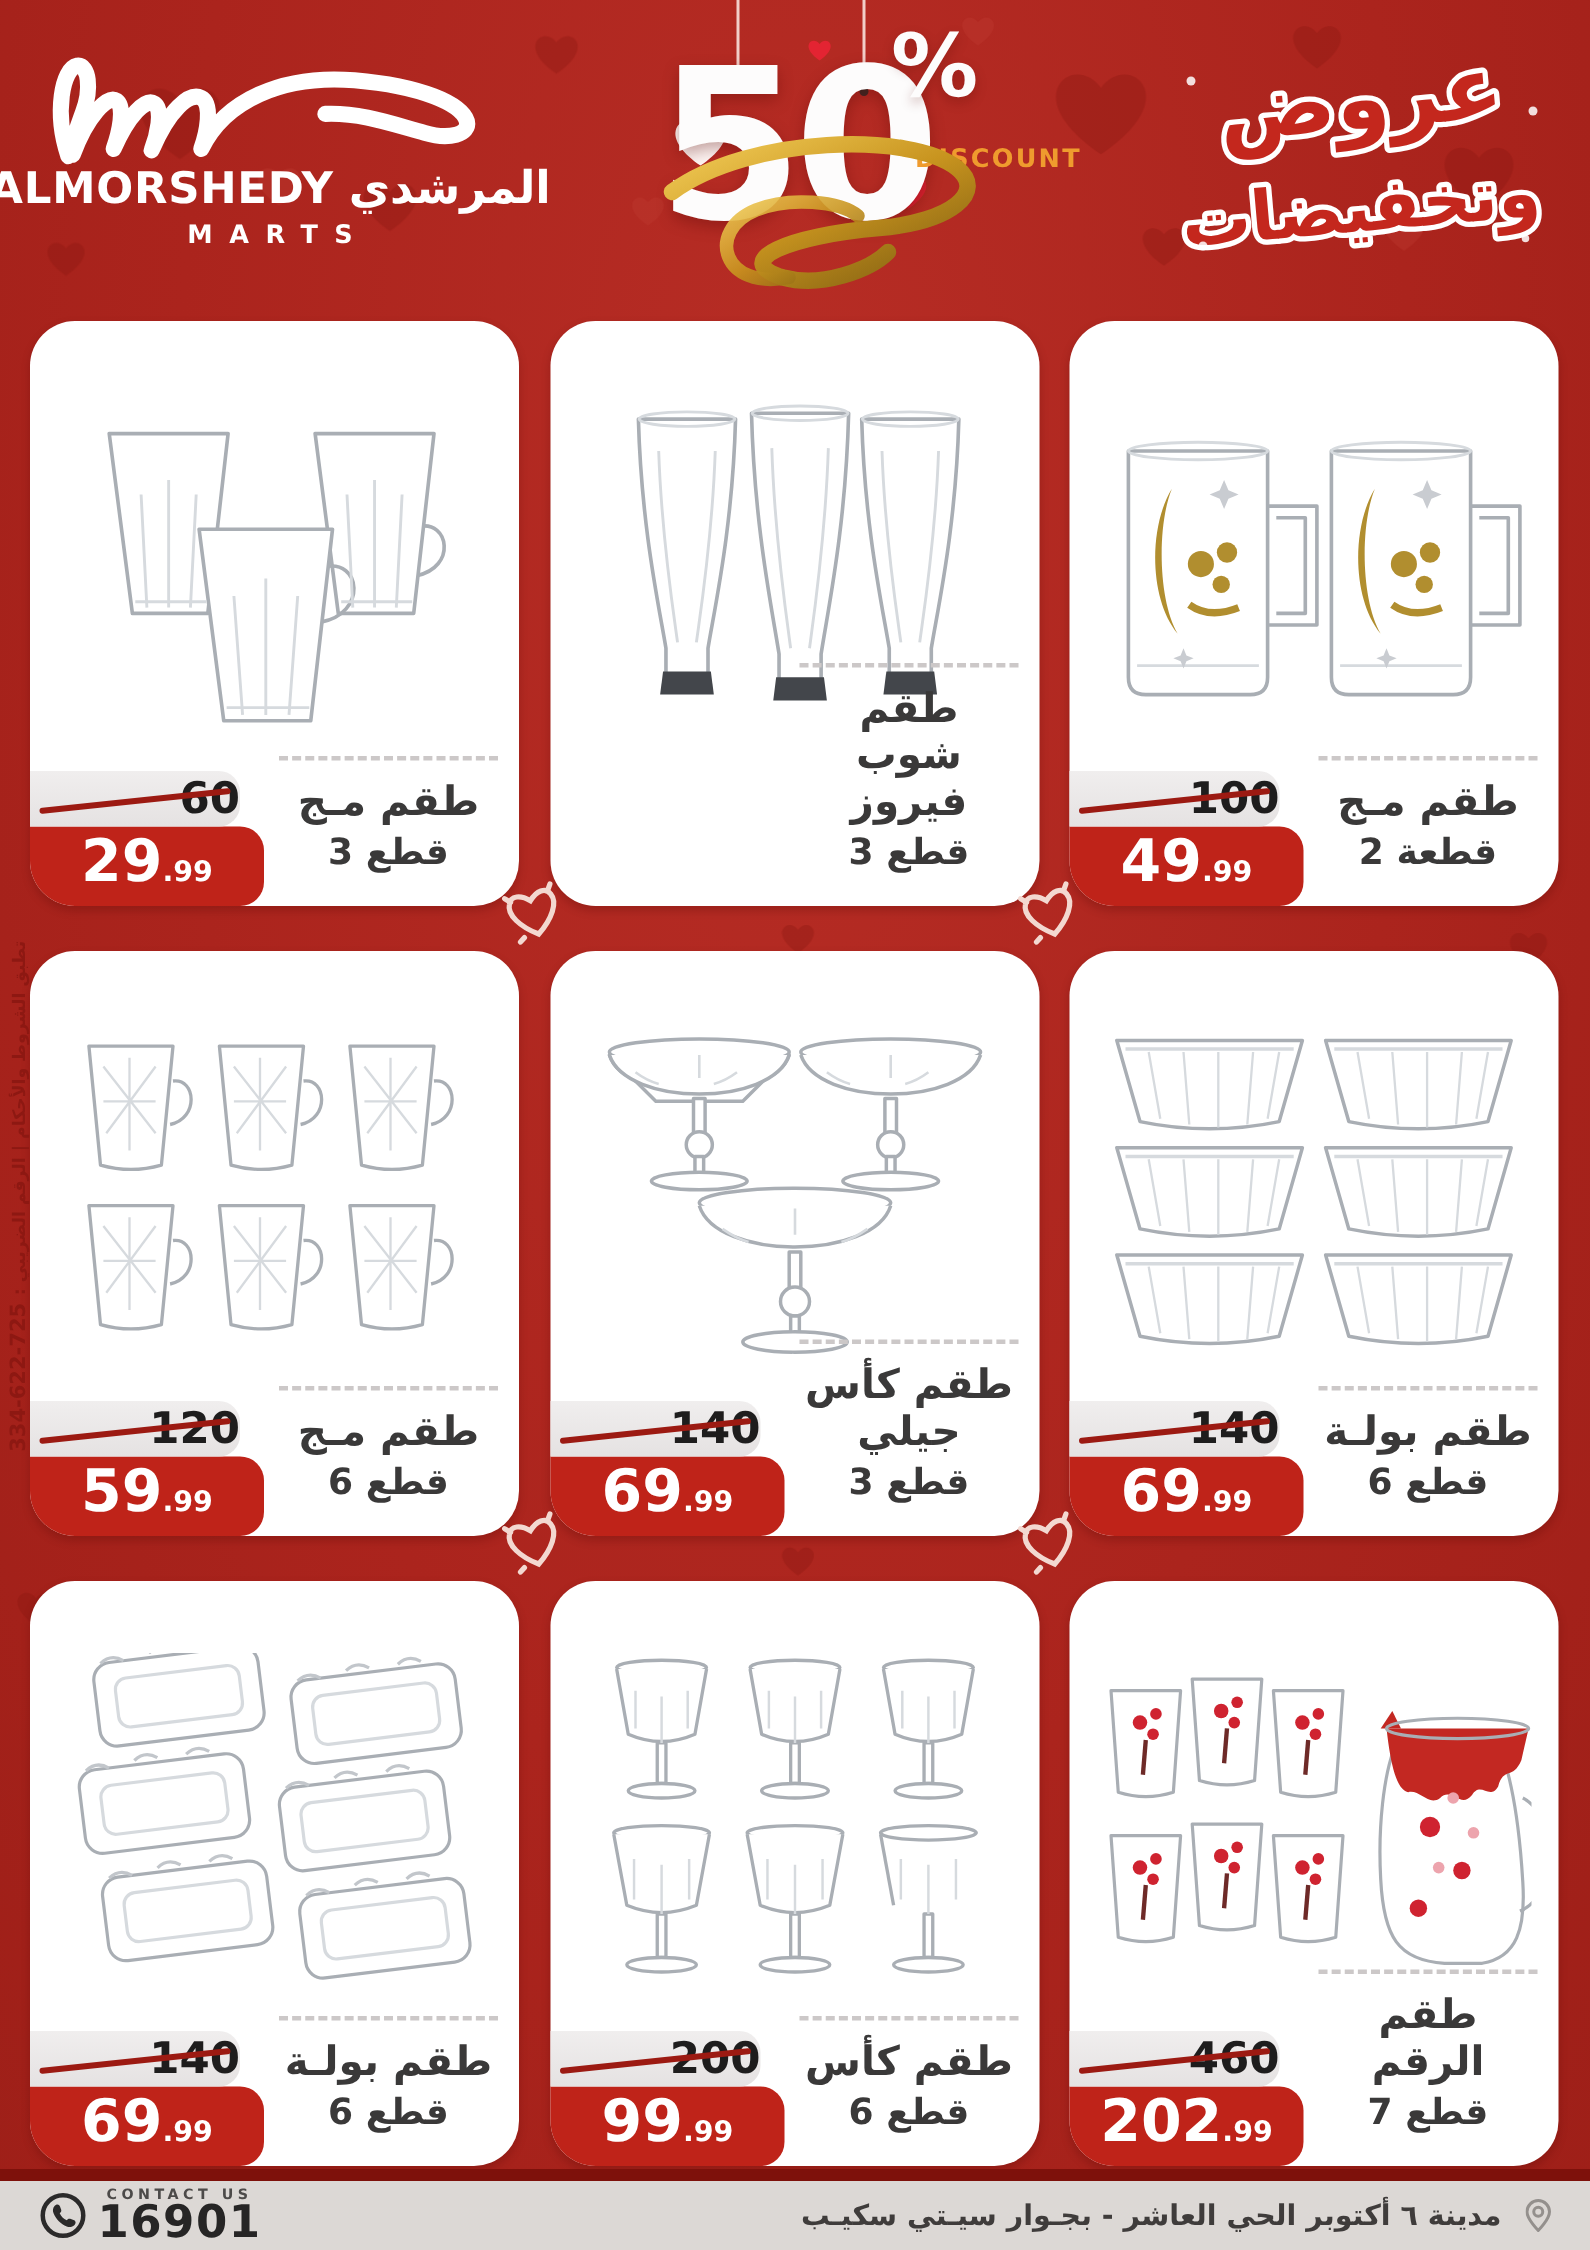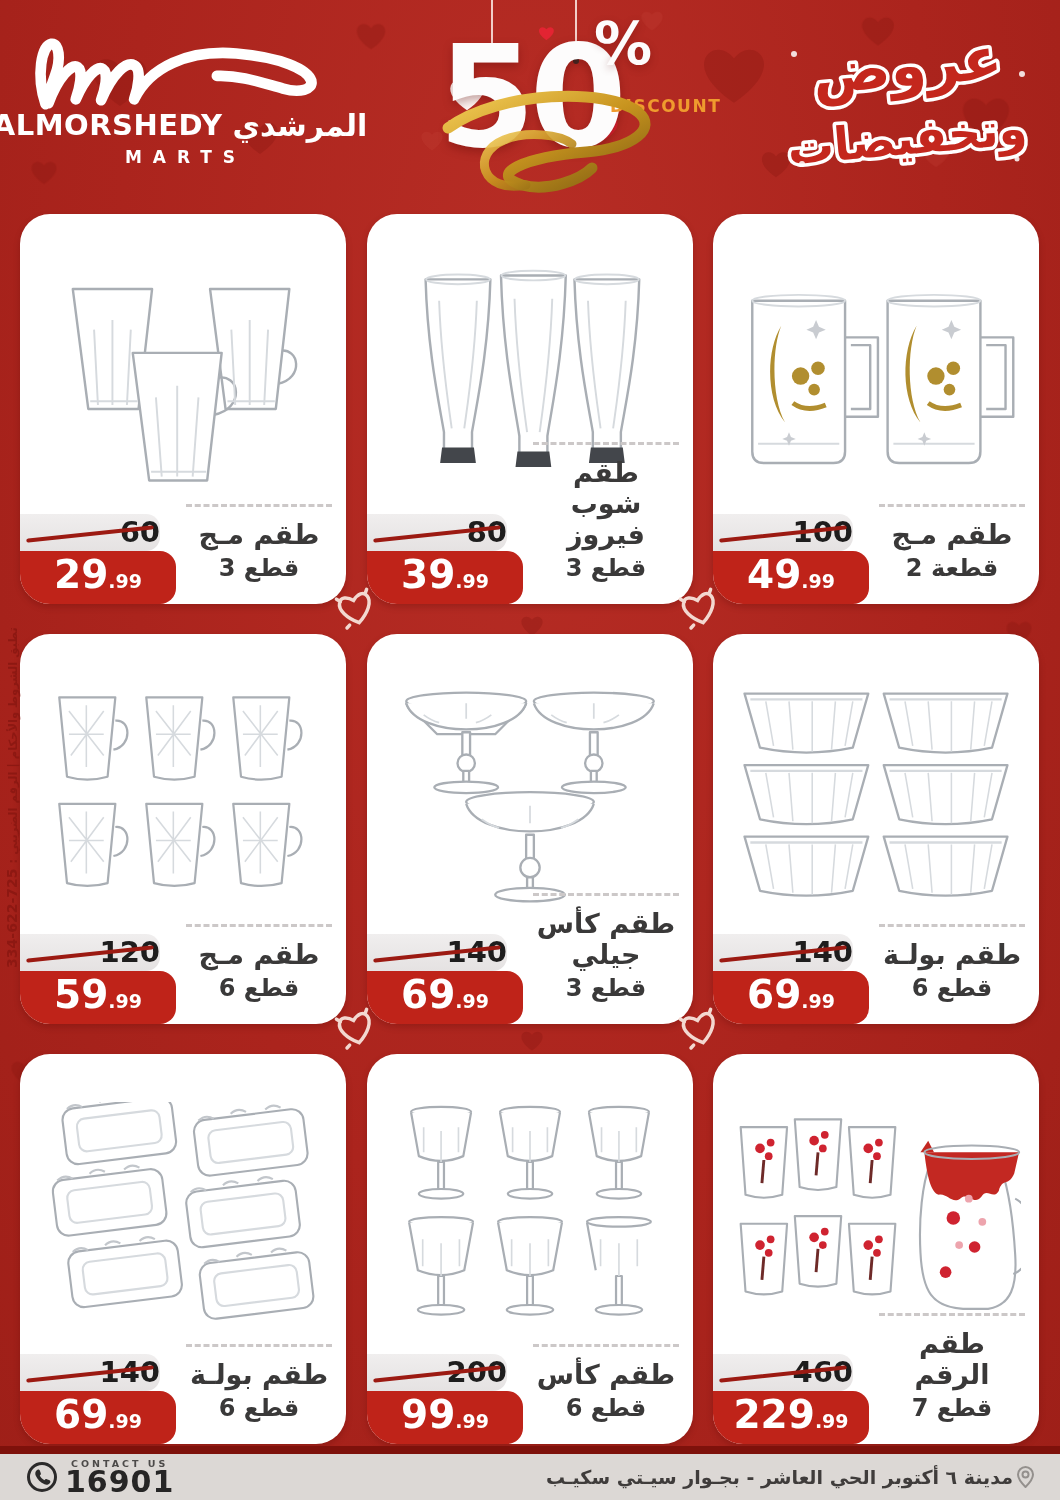--- a/index.html
+++ b/index.html
@@ -42,21 +42,21 @@
   .side-note{position:absolute;left:-229px;top:788px;width:480px;text-align:center;transform:rotate(-90deg);white-space:nowrap;color:#8d1812;}
   .side-note .terms{font-size:11.5px;font-weight:bold;}
   .side-note .num{font-size:14px;font-weight:800;letter-spacing:1px;}
   
   .footer-strip{position:absolute;left:0;right:0;bottom:46px;height:8px;background:#7e110b;}
   .footer{position:absolute;left:0;right:0;bottom:0;height:46px;background:#dcd8d5;display:flex;align-items:center;justify-content:space-between;padding:16px 26px;}
   .contact{display:flex;align-items:center;gap:7px;}
   .contact .stack{display:flex;flex-direction:column;align-items:center;}
   .contact-label{font-size:9.5px;font-weight:bold;letter-spacing:3px;color:#4c4a49;margin-bottom:-2px;}
   .contact-phone{font-size:30px;font-weight:800;color:#262525;letter-spacing:1px;line-height:1;}
-  .addr{display:flex;align-items:center;gap:4px;direction:rtl;color:#3f3c3b;font-weight:bold;font-size:19px;}
+  .addr{display:flex;align-items:center;gap:16px;direction:rtl;color:#3f3c3b;font-weight:bold;font-size:19px;}
   .bg-hearts{position:absolute;inset:0;pointer-events:none;}
 </style>
 </head>
 <body>
 
 <div class="page">
 
   <svg class="bg-hearts" viewBox="0 0 1060 1500" aria-hidden="true">
     <defs>
       <path id="h" d="M20 34 C8 26 0 16 3 8 C6 1 15 1 20 8 C25 1 34 1 37 8 C40 16 32 26 20 34 Z"></path>
@@ -176,24 +176,20 @@
         </g>
         <g stroke="#d6dade" stroke-width="2" fill="none">
           <ellipse cx="75.5" cy="18" rx="33" ry="5"></ellipse>
           <ellipse cx="153.5" cy="14" rx="33" ry="5"></ellipse>
           <ellipse cx="229.5" cy="18" rx="33" ry="5"></ellipse>
           <path d="M56,40 C58,100 66,150 69,172 M95,40 C93,100 85,150 82,172"></path>
           <path d="M134,38 C136,100 144,154 147,176 M173,38 C171,100 163,154 160,176"></path>
           <path d="M210,40 C212,100 220,150 223,172 M249,40 C247,100 239,150 236,172"></path>
         </g>
       </svg>
-    </div>
-    <div class="pricing">
-      <div class="price-old">80</div>
-      <div class="price-new"><span>39</span><span class="price-frac">.99</span></div>
     </div>
     <div class="desc">
       <div class="dash"></div>
       <div class="l1">طقم شوب فيروز</div>
       <div class="l2">3 قطع</div>
     </div>
   </div>
 
   <div class="card" style="left:713px;top:214px;">
     <div class="art">
@@ -591,21 +587,21 @@
             <circle cx="252" cy="150" r="6"></circle>
             <circle cx="222" cy="176" r="6"></circle>
           <circle cx="246" cy="100" r="4" fill="#eda4ad"></circle>
             <circle cx="236" cy="148" r="4" fill="#eda4ad"></circle>
             <circle cx="260" cy="124" r="4" fill="#eda4ad"></circle>
         </g>
       </svg>
     </div>
     <div class="pricing">
       <div class="price-old">460</div>
-      <div class="price-new"><span>229</span><span class="price-frac">.99</span></div>
+      <div class="price-new"><span>202</span><span class="price-frac">.99</span></div>
     </div>
     <div class="desc">
       <div class="dash"></div>
       <div class="l1">طقم الرقم</div>
       <div class="l2">7 قطع</div>
     </div>
   </div>
 
   <svg class="heart-doodle" style="left:332px;top:586px;" viewBox="0 0 44 44">
     <g transform="rotate(-14 22 22)" stroke="#f3d8d0" stroke-width="3.2" fill="none" stroke-linecap="round">

